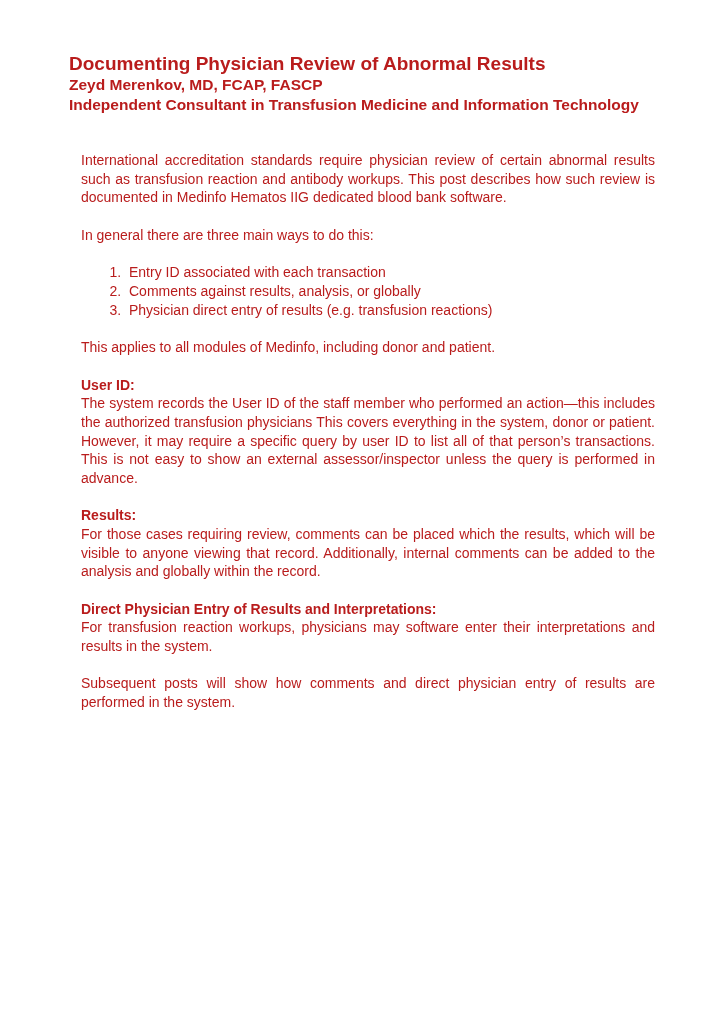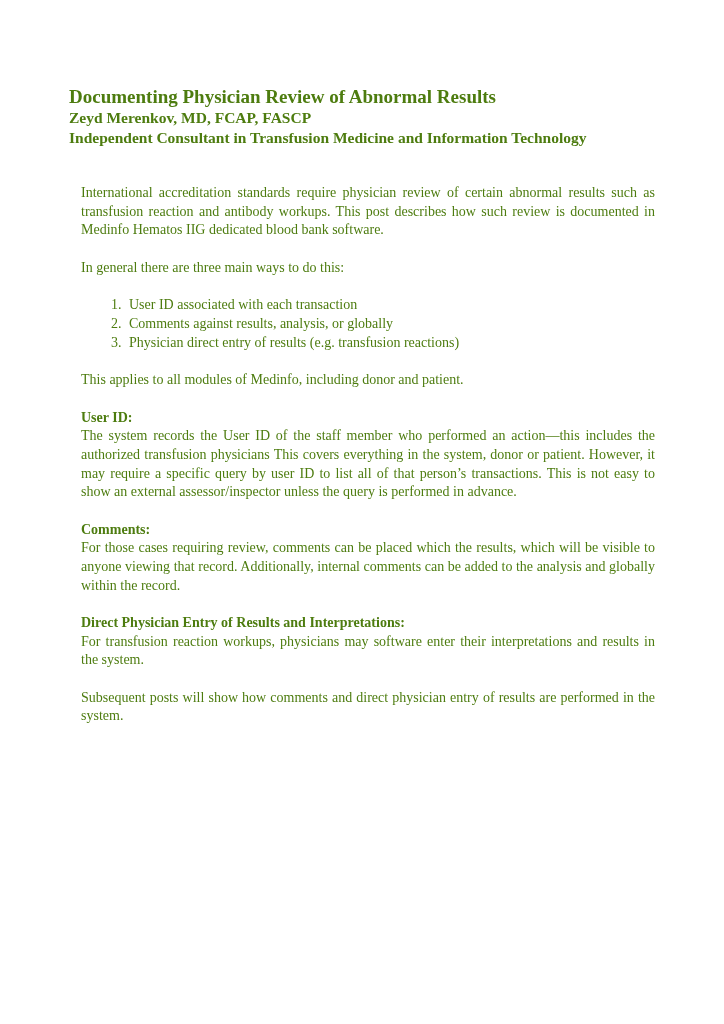--- a/index.html
+++ b/index.html
@@ -1,19 +1,19 @@
 <!DOCTYPE html>
 <html><head>
 <meta charset="utf-8">
 <style>
   html, body { margin: 0; padding: 0; background: #ffffff; }
   body { width: 724px; height: 1024px; position: relative; overflow: hidden; }
   .page {
-    position: absolute; left: 69px; top: 86px; width: 586px;
-    font-family: Liberation Serif, serif; color: #4d7c0f;
+    position: absolute; left: 69px; top: 53px; width: 586px;
+    font-family: Liberation Sans, sans-serif; color: #b91c1c;
   }
   .title { font-size: 19px; font-weight: bold; line-height: 22px; margin: 0; }
   .subtitle { font-size: 15.5px; font-weight: bold; line-height: 20px; margin: 0; }
   .body { font-size: 14px; line-height: 18.6px; margin-left: 12px; }
   p { margin: 0; }
   .just { text-align: justify; }
   .gap-l { height: 36px; }
   .gap { height: 19px; }
   ol { margin: 0; padding-left: 44px; }
   ol li { padding-left: 4px; }
@@ -28,33 +28,33 @@
   <p class="subtitle">Independent Consultant in Transfusion Medicine and Information Technology</p>
 
   <div class="gap-l"></div>
 
   <div class="body">
     <p class="just">International accreditation standards require physician review of certain abnormal results such as transfusion reaction and antibody workups.  This post describes how such review is documented in Medinfo Hematos IIG dedicated blood bank software.</p>
     <div class="gap"></div>
     <p>In general there are three main ways to do this:</p>
     <div class="gap"></div>
     <ol>
-      <li>User ID associated with each transaction</li>
+      <li>Entry ID associated with each transaction</li>
       <li>Comments against results, analysis, or globally</li>
       <li>Physician direct entry of results (e.g. transfusion reactions)</li>
     </ol>
     <div class="gap"></div>
     <p>This applies to all modules of Medinfo, including donor and patient.</p>
     <div class="gap"></div>
 
     <p class="heading">User ID:</p>
     <p class="just">The system records the User ID of the staff member who performed an action—this includes the authorized transfusion physicians  This covers everything in the system, donor or patient.  However, it may require a specific query by user ID to list all of that person’s transactions.  This is not easy to show an external assessor/inspector unless the query is performed in advance.</p>
     <div class="gap"></div>
 
-    <p class="heading">Comments:</p>
+    <p class="heading">Results:</p>
     <p class="just">For those cases requiring review, comments can be placed which the results, which will be visible to anyone viewing that record.  Additionally, internal comments can be added to the analysis and globally within the record.</p>
     <div class="gap"></div>
 
     <p class="heading">Direct Physician Entry of Results and Interpretations:</p>
     <p class="just">For transfusion reaction workups, physicians may software enter their interpretations and results in the system.</p>
     <div class="gap"></div>
 
     <p class="just">Subsequent posts will show how comments and direct physician entry of results are performed in the system.</p>
   </div>
 </div>

